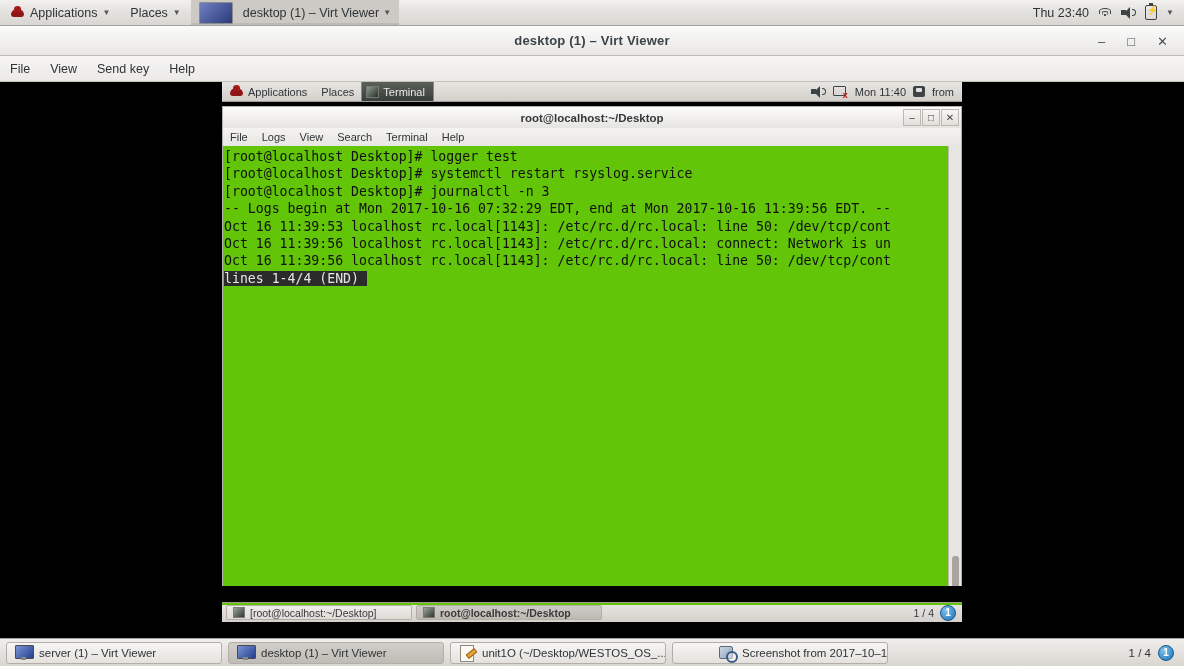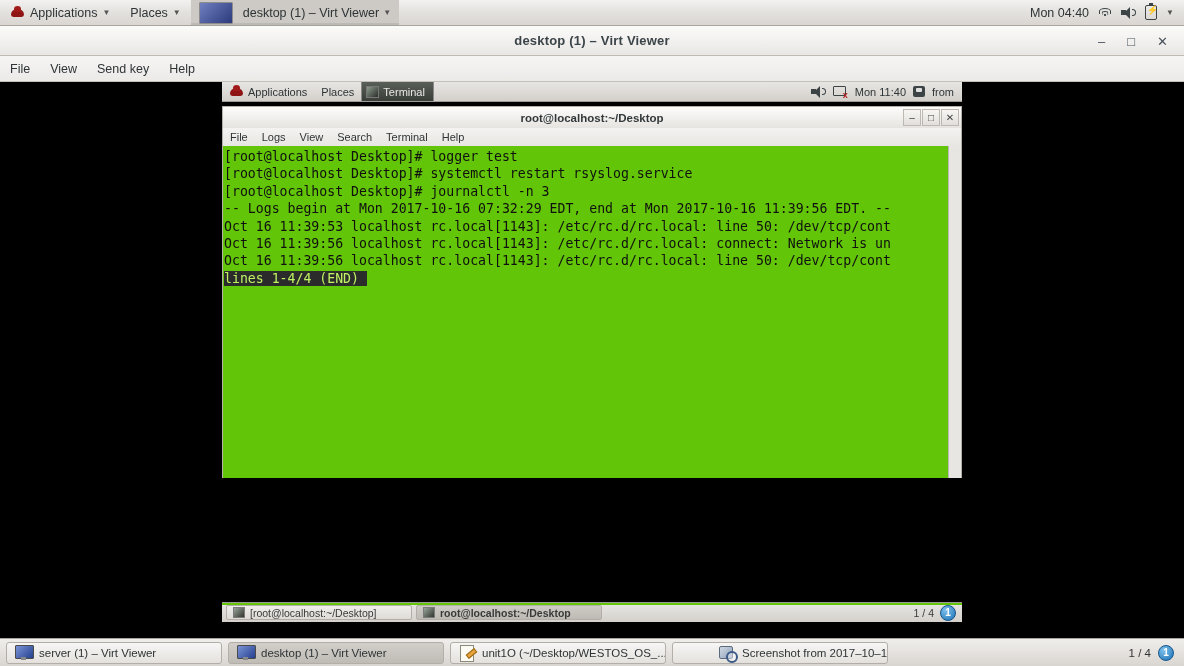--- a/index.html
+++ b/index.html
@@ -90,30 +90,30 @@
     display:flex; align-items:center; justify-content:center;
     background:linear-gradient(to bottom,#f7f6f4,#e2dfdb); border:1px solid #bdb8b2;
   }
   .term-menu {
     height:18px; background:linear-gradient(to bottom,#f4f3f1,#e8e6e2);
     border-left:1px solid #b5b0aa; border-right:1px solid #b5b0aa;
     display:flex; align-items:center; font-size:11px; color:#2e3436;
   }
   .term-menu span { padding:0 7px; }
   .term-body {
-    position:relative; height:332px; background:#62c508; overflow:hidden;
+    position:relative; height:440px; background:#62c508; overflow:hidden;
     border-left:1px solid #b5b0aa; border-right:1px solid #b5b0aa;
   }
   .term-text {
     font-family:"DejaVu Sans Mono","Liberation Mono",monospace;
     font-size:13.2px; line-height:17.4px; color:#101010;
     padding:2px 0 0 1px; white-space:pre;
   }
   .term-text .ln { height:17.4px; }
-  .hl { background:#2b2b2b; color:#bef264; }
+  .hl { background:#2b2b2b; color:#e5e5e5; }
   .cursorblk { background:#2b2b2b; color:#2b2b2b; }
   .term-scroll {
     position:absolute; right:0; top:0; width:13px; height:452px;
     background:#e8e6e2; border-left:1px solid #bdb8b2;
   }
   .term-thumb { position:absolute; left:3px; bottom:8px; width:7px; height:34px; background:#a9a49e; border-radius:3px;}
   .term-taskbar {
     position:absolute; left:0; bottom:0; width:740px; height:20px;
     background:linear-gradient(to bottom,#e8e6e3,#d4d1cc);
     border-top:1px solid #9e9a95; display:flex; align-items:center; gap:4px;
@@ -209,21 +209,21 @@
       <span>Places</span>
       <span class="caret">▼</span>
     </div>
     <div class="host-window-item">
       <span class="win-thumb"></span>
       <span>desktop (1) – Virt Viewer</span>
       <span class="caret">▼</span>
     </div>
     <div class="spacer"></div>
     <div class="host-right">
-      <span>Mon 04:40</span>
+      <span>Thu 23:40</span>
       <span class="wifi">
           <i></i>
           <i></i>
           <i></i>
         </span>
       <span class="vol">
           <b></b>
           <u></u>
           <s></s>
         </span>

